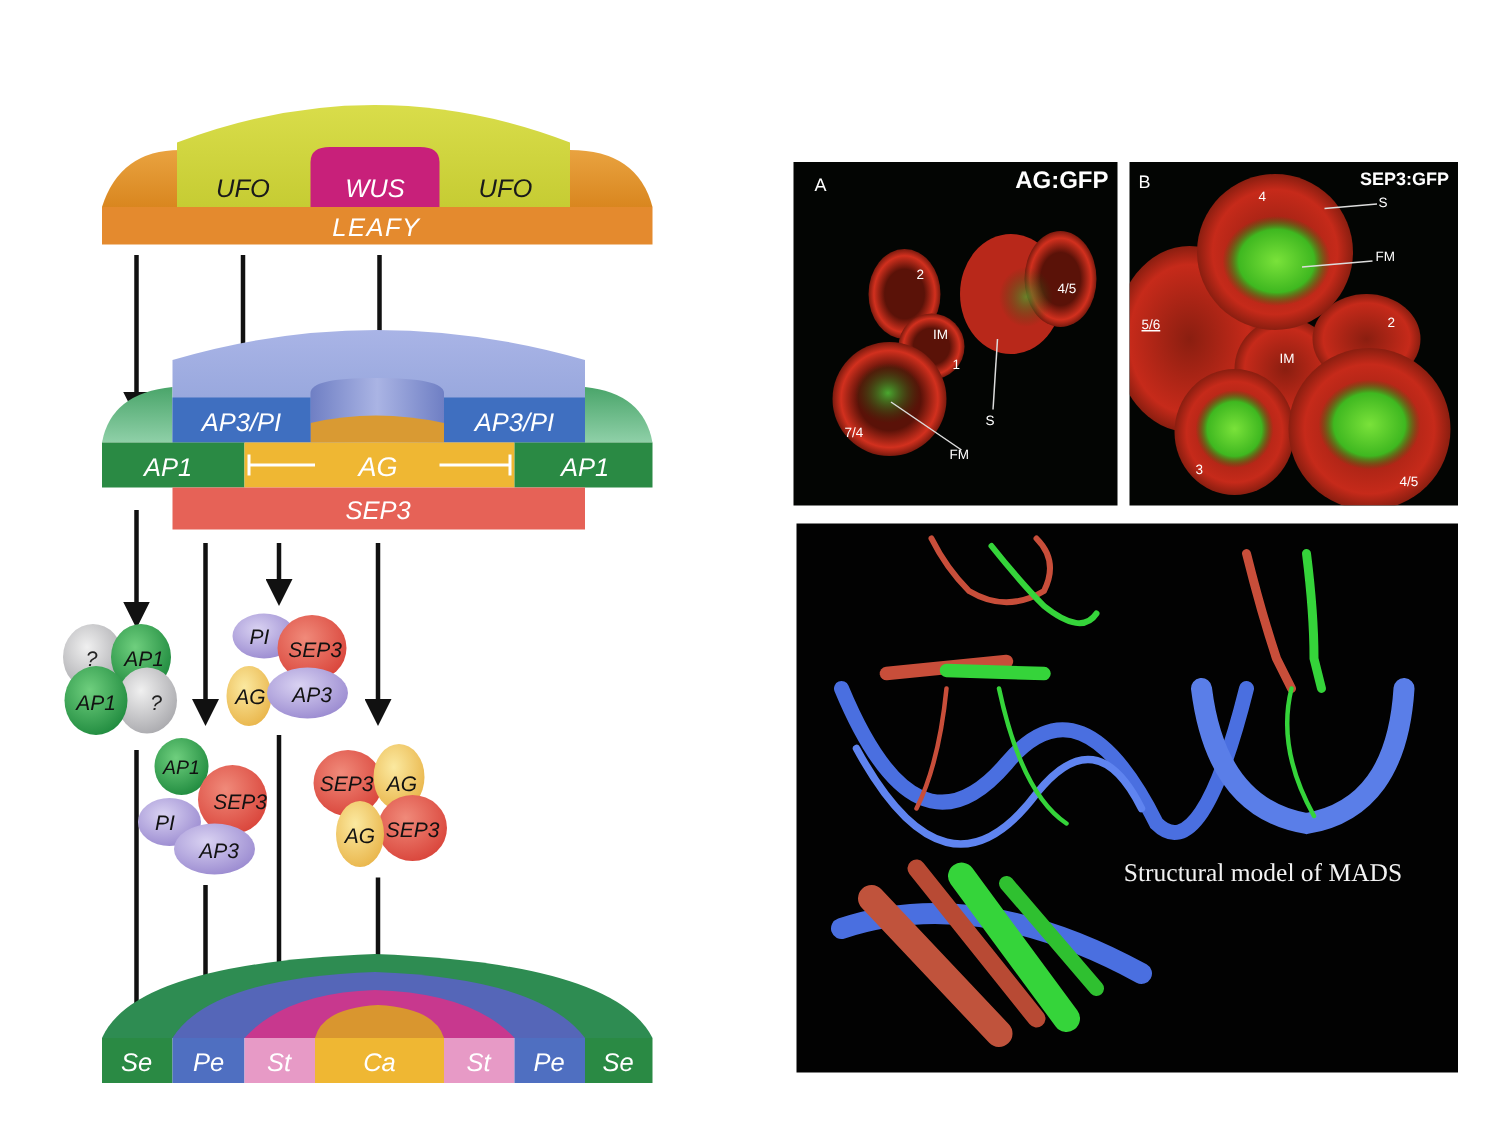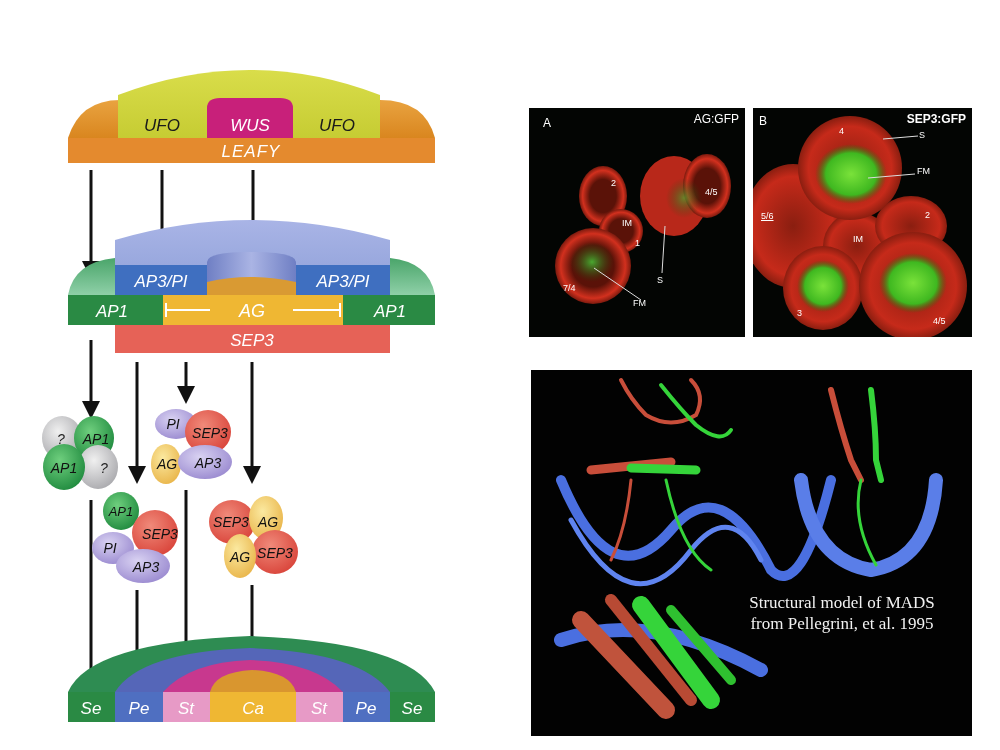--- a/index.html
+++ b/index.html
@@ -203,21 +203,21 @@
     <ellipse cx="92" cy="123" rx="22" ry="22" fill="url(#rRed)"></ellipse>
     <ellipse cx="64" cy="158" rx="38" ry="38" fill="url(#rRed)"></ellipse>
     <ellipse cx="63" cy="154" rx="22" ry="20" fill="url(#rGreen)"></ellipse>
     <ellipse cx="145" cy="88" rx="34" ry="40" fill="#b8281a"></ellipse>
     <ellipse cx="178" cy="78" rx="24" ry="32" fill="url(#rRed)"></ellipse>
     <ellipse cx="155" cy="90" rx="18" ry="20" fill="url(#rGreen)" opacity="0.7"></ellipse>
     <line x1="65" y1="160" x2="112" y2="192" stroke="#ddd" stroke-width="1"></line>
     <line x1="136" y1="118" x2="133" y2="165" stroke="#ddd" stroke-width="1"></line>
   </svg>
   <span class="ptext" style="left:14px;top:8px;font-size:12px;">A</span>
-  <span class="ptext" style="right:6px;top:4px;font-size:12px;font-weight:normal;">AG:GFP</span>
+  <span class="ptext" style="right:6px;top:4px;font-size:16px;font-weight:bold;">AG:GFP</span>
   <span class="ptext" style="left:82px;top:70px;font-size:9px;">2</span>
   <span class="ptext" style="left:93px;top:110px;font-size:9px;">IM</span>
   <span class="ptext" style="left:106px;top:130px;font-size:9px;">1</span>
   <span class="ptext" style="left:176px;top:79px;font-size:9px;">4/5</span>
   <span class="ptext" style="left:34px;top:175px;font-size:9px;">7/4</span>
   <span class="ptext" style="left:104px;top:190px;font-size:9px;">FM</span>
   <span class="ptext" style="left:128px;top:167px;font-size:9px;">S</span>
 </div>
 
 <div class="panel" style="left:753px;top:108px;width:219px;height:229px;">
@@ -251,21 +251,21 @@
   <span class="ptext" style="left:86px;top:18px;font-size:9px;">4</span>
   <span class="ptext" style="left:166px;top:22px;font-size:9px;">S</span>
   <span class="ptext" style="left:164px;top:58px;font-size:9px;">FM</span>
   <span class="ptext" style="left:8px;top:103px;font-size:9px;text-decoration:underline;">5/6</span>
   <span class="ptext" style="left:100px;top:126px;font-size:9px;">IM</span>
   <span class="ptext" style="left:172px;top:102px;font-size:9px;">2</span>
   <span class="ptext" style="left:44px;top:200px;font-size:9px;">3</span>
   <span class="ptext" style="left:180px;top:208px;font-size:9px;">4/5</span>
 </div>
 
-<div class="panel" style="left:531px;top:370px;width:441px;height:366px;background:#020202;">
+<div class="panel" style="left:531px;top:349px;width:441px;height:366px;background:#020202;">
   <svg width="441" height="366" style="position:absolute;left:0;top:0">
     <g fill="none" stroke-linecap="round">
       <path d="M30,110 Q80,230 140,160 Q190,100 240,200 Q270,230 300,110" stroke="#4a6fe0" stroke-width="10"></path>
       <path d="M40,150 Q100,260 160,180 Q200,130 230,190" stroke="#5f84f0" stroke-width="5"></path>
       <path d="M60,100 L140,92" stroke="#c84e3a" stroke-width="9"></path>
       <path d="M100,98 L165,100" stroke="#35d43a" stroke-width="9"></path>
       <path d="M90,10 Q100,30 115,45 Q140,60 165,45 Q175,25 160,10" stroke="#c84e3a" stroke-width="4"></path>
       <path d="M130,15 Q150,40 165,55 Q190,75 200,60" stroke="#35d43a" stroke-width="4"></path>
       <path d="M135,110 Q150,180 180,200" stroke="#35d43a" stroke-width="3"></path>
       <path d="M100,110 Q95,160 80,190" stroke="#c84e3a" stroke-width="3"></path>
@@ -279,15 +279,14 @@
     <g fill="none" stroke-linecap="round">
       <path d="M30,270 Q120,240 230,300" stroke="#4a6fe0" stroke-width="14"></path>
       <path d="M50,250 L135,340" stroke="#c0533c" stroke-width="18"></path>
       <path d="M80,230 L160,330" stroke="#b84a34" stroke-width="12"></path>
       <path d="M110,235 L180,330" stroke="#35d43a" stroke-width="18"></path>
       <path d="M140,240 L200,310" stroke="#2fc030" stroke-width="10"></path>
     </g>
   </svg>
   <div class="caption" style="left:186px;top:222px;">
     <div>Structural model of MADS</div>
-    <div>from Pellegrini, et al. 1995</div>
   </div>
 </div>
 
 </body></html>

